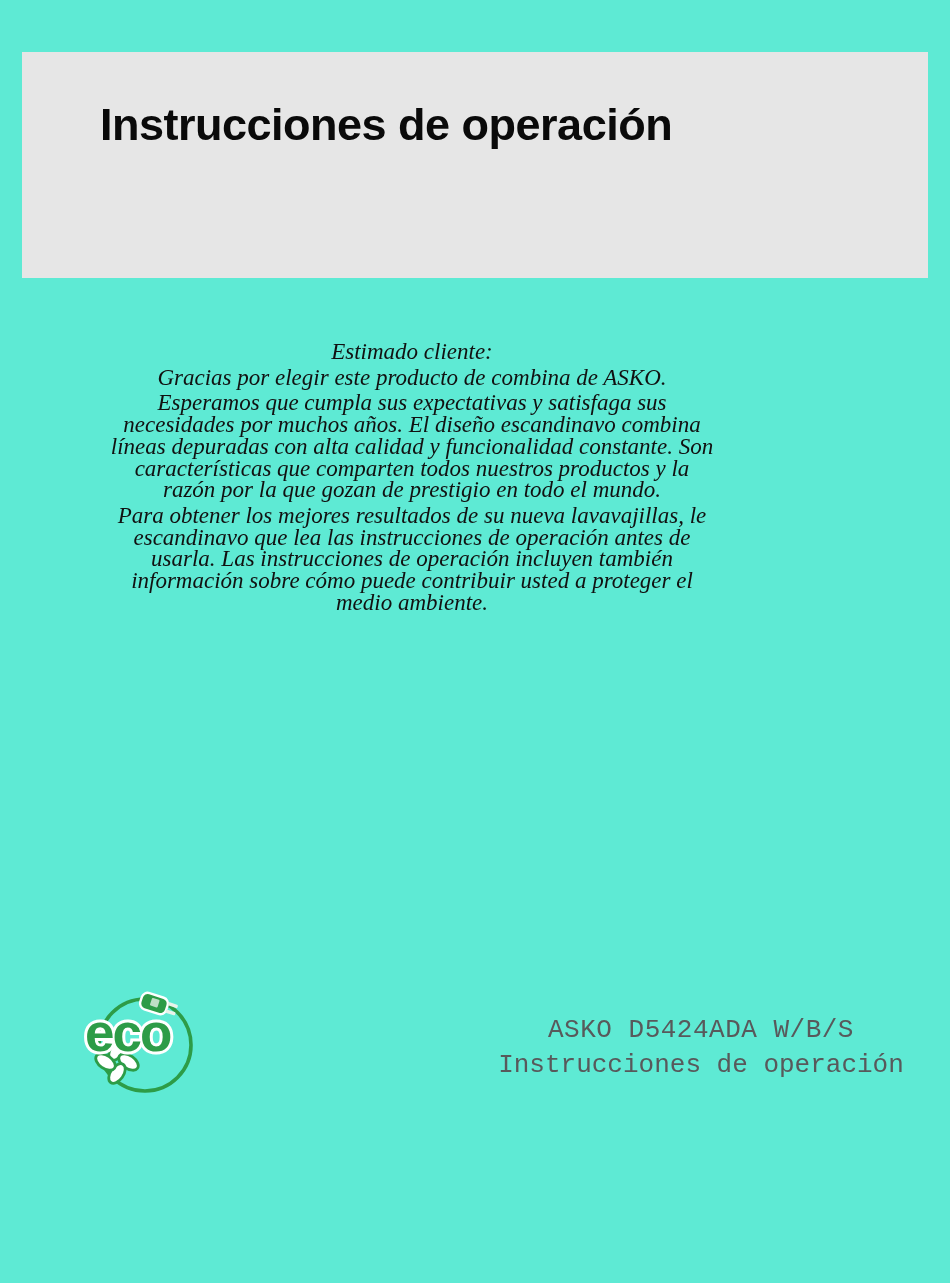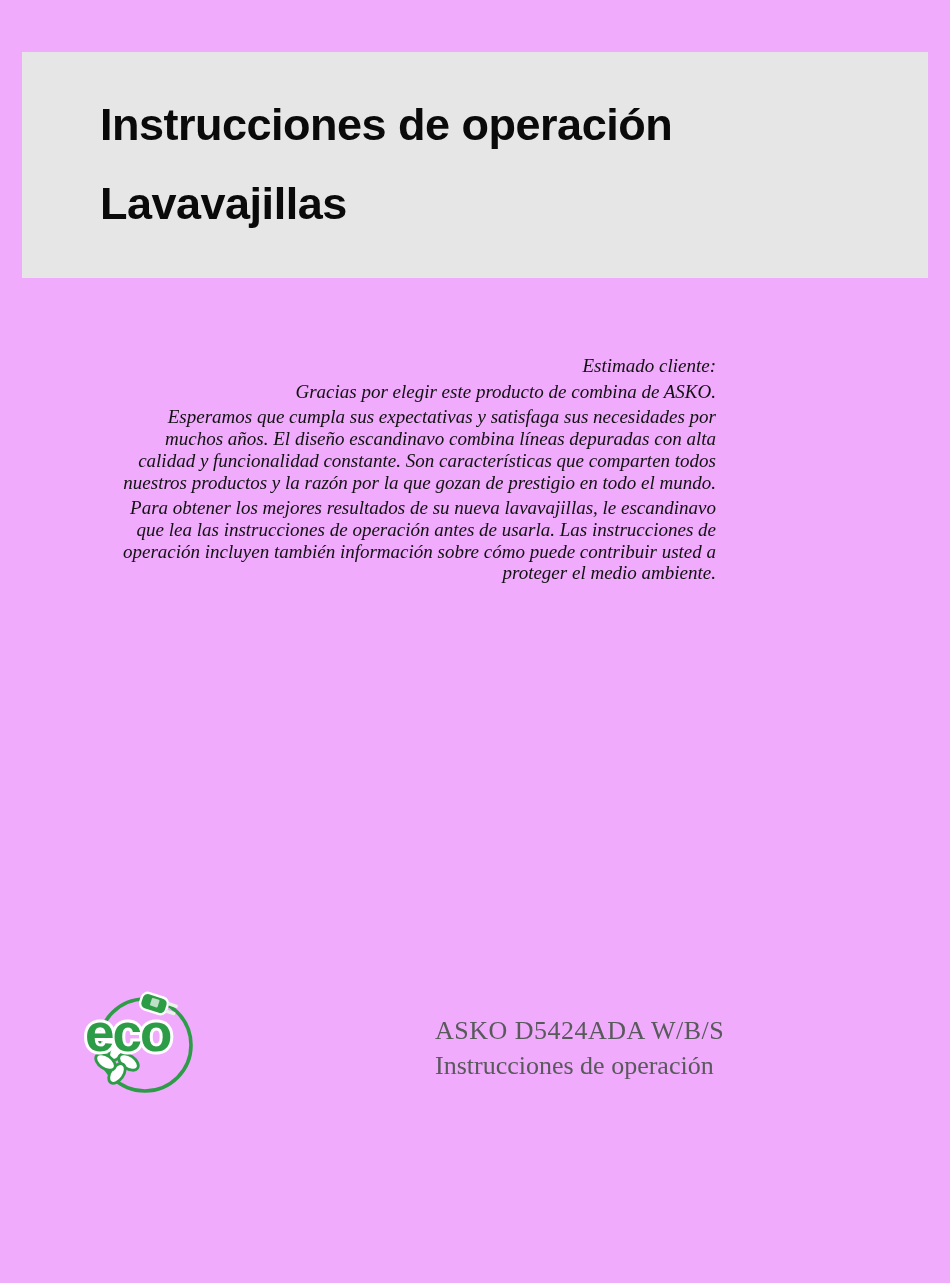--- a/index.html
+++ b/index.html
@@ -8,21 +8,21 @@
     --footer-text:#58595b;
     --title-color:#0a0a0a;
     --body-text:#111111;
   }
   *{margin:0;padding:0;box-sizing:border-box;}
   html,body{background:#ffffff;}
   .page{
     position:relative;
     width:950px;
     height:1283px;
-    background:#f0abfc;
+    background:#5eead4;
     overflow:hidden;
     font-family:"Liberation Sans", sans-serif;
   }
   .header-box{
     position:absolute;
     left:22px; top:52px;
     width:906px; height:226px;
     background:var(--header-bg);
   }
   .title-line{
@@ -33,56 +33,55 @@
     font-size:45px;
     line-height:1;
     letter-spacing:-0.5px;
     color:var(--title-color);
     white-space:nowrap;
   }
   .title-line.l1{ top:102px; }
   .title-line.l2{ top:181px; }
   .intro{
     position:absolute;
-    left:108px; top:355px;
+    left:108px; top:341px;
     width:608px;
     font-family:"Liberation Serif", serif;
     font-style:italic;
-    font-size:19px;
+    font-size:23px;
     line-height:21.7px;
     color:var(--body-text);
-    text-align:right;
+    text-align:center;
   }
   .intro p{ margin:0 0 4px 0; }
   .eco-logo{
     position:absolute;
     left:84px; top:991px;
     width:115px; height:104px;
   }
   .footer-id{
     position:absolute;
-    left:435px; top:1013px;
+    left:451px; top:1013px;
     width:500px;
-    text-align:left;
+    text-align:center;
     color:var(--footer-text);
-    font-family:Liberation Serif, serif;
+    font-family:Liberation Mono, monospace;
     font-size:26px;
     line-height:35px;
     font-weight:400;
   }
   .footer-id .model-line{ letter-spacing:0.5px; }
 </style>
 </head>
 <body>
 
 <div class="page">
 
   <div class="header-box"></div>
   <div class="title-line l1">Instrucciones de operación</div>
-  <div class="title-line l2">Lavavajillas</div>
 
   <div class="intro">
     <p>Estimado cliente:</p>
     <p>Gracias por elegir este producto de combina de ASKO.</p>
     <p>Esperamos que cumpla sus expectativas y satisfaga sus necesidades por muchos años. El diseño escandinavo combina líneas depuradas con alta calidad y funcionalidad constante. Son características que comparten todos nuestros productos y la razón por la que gozan de prestigio en todo el mundo.</p>
     <p>Para obtener los mejores resultados de su nueva lavavajillas, le escandinavo que lea las instrucciones de operación antes de usarla. Las instrucciones de operación incluyen también información sobre cómo puede contribuir usted a proteger el medio ambiente.</p>
   </div>
 
   <svg class="eco-logo" viewBox="0 0 115 104" xmlns="http://www.w3.org/2000/svg" aria-hidden="true">
 

